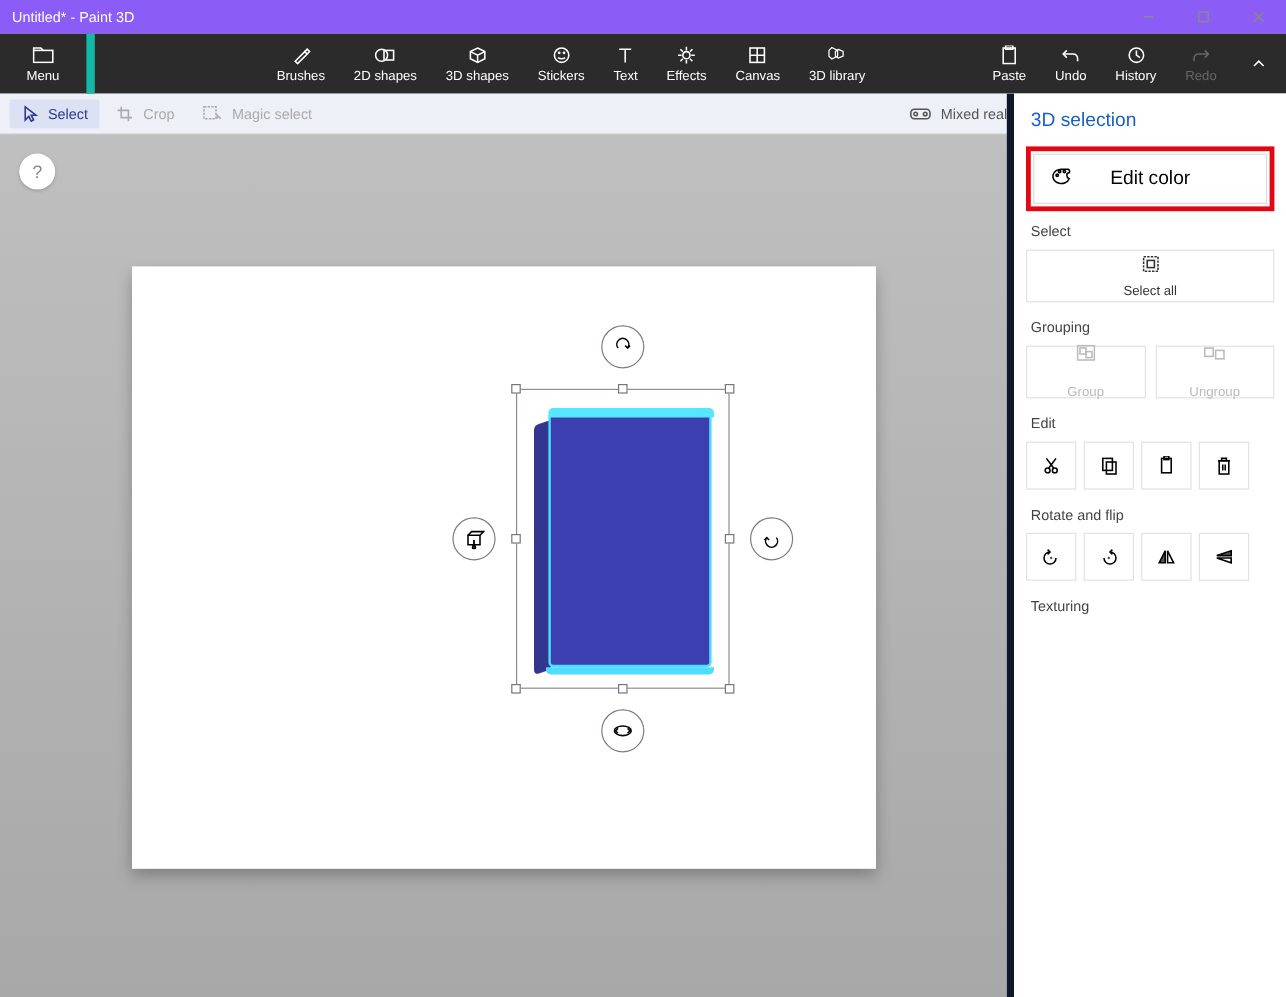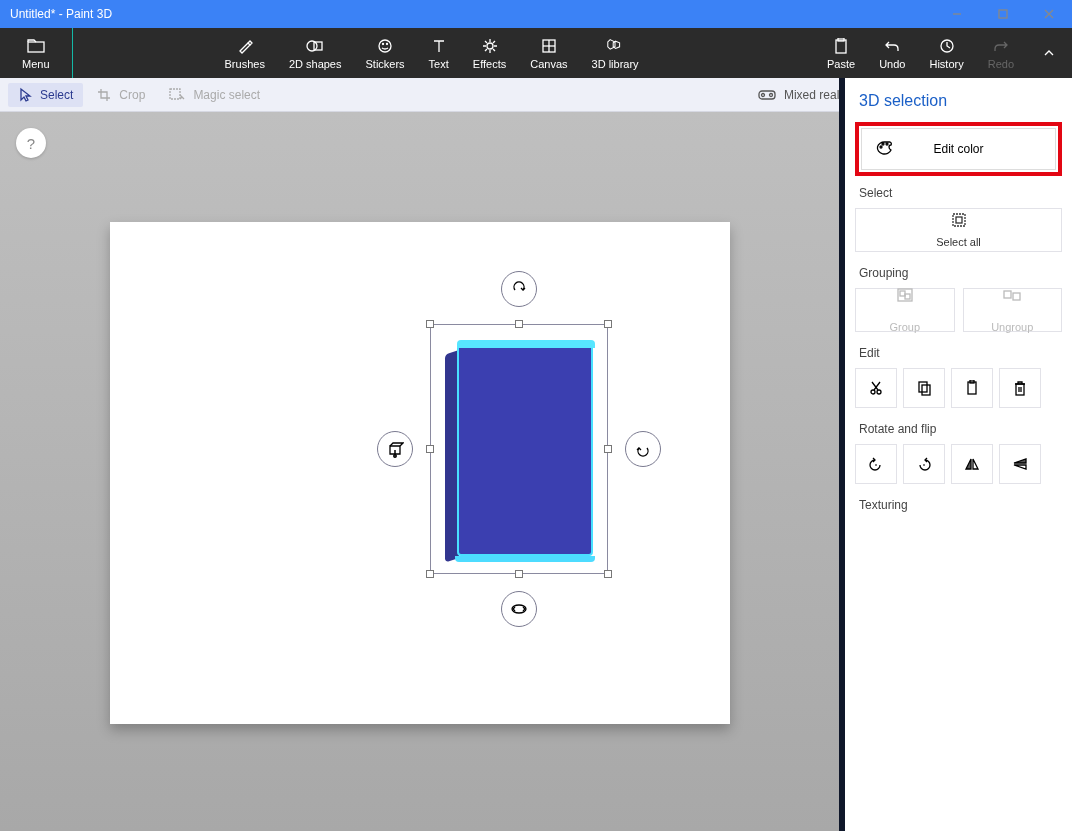--- a/index.html
+++ b/index.html
@@ -1,27 +1,27 @@
 <!DOCTYPE html>
 <html><head>
 <meta charset="utf-8">
 <style>
 * { box-sizing: border-box; margin: 0; padding: 0; font-family: "Segoe UI", Tahoma, sans-serif; }
 html, body { width: 1072px; height: 831px; overflow: hidden; background: #bdbdbd; }
 
 
-.titlebar { height: 28px; background: #3b82f6; display: flex; align-items: center; padding-left: 10px; color: #fff; font-size: 12px; position: relative; }
+.titlebar { height: 28px; background: #8b5cf6; display: flex; align-items: center; padding-left: 10px; color: #fff; font-size: 12px; position: relative; }
 .win-controls { position: absolute; right: 0; top: 0; display: flex; }
 .win-btn { width: 46px; height: 28px; display: flex; align-items: center; justify-content: center; color: #888; }
 .win-btn svg { stroke: #888; }
 
 
 .ribbon { height: 50px; background: #2b2b2b; display: flex; align-items: center; color: #fff; font-size: 11px; }
 .ribbon-item { display: flex; flex-direction: column; align-items: center; justify-content: center; height: 50px; padding: 0 12px; cursor: default; }
-.ribbon-item.menu { padding: 0 22px; border-right: 1px solid #14b8a6; }
+.ribbon-item.menu { padding: 0 22px; border-right: 7px solid #14b8a6; }
 .ribbon-spacer { flex: 1; }
 .ribbon-item .ico { height: 20px; display: flex; align-items: center; justify-content: center; }
 .ribbon-item span.lbl { margin-top: 2px; }
 .ribbon-item.disabled { color: #666; }
 .ribbon-item.disabled svg { stroke: #666; fill: none; }
 .chev { padding: 0 16px; }
 
 
 .toolbar2 { height: 34px; background: #eef0f8; display: flex; align-items: center; padding: 0 8px; font-size: 12px; color: #555; border-bottom: 1px solid #d6d8e2; }
 .tb2-item { display: flex; align-items: center; padding: 4px 10px; margin-right: 4px; border-radius: 2px; }
@@ -55,21 +55,21 @@
 .cube-front { left: 14px; top: 4px; width: 136px; height: 212px; background: #3b3fb0; border: 2px solid #49e0ff; }
 .cube-side { left: 2px; top: 10px; width: 14px; height: 208px; background: #32368f; transform: skewY(-18deg); transform-origin: right top; border-radius: 4px 0 0 4px; }
 .cube-highlight { position: absolute; left: 14px; top: 0; width: 138px; height: 8px; background: #57e6ff; border-radius: 4px 4px 0 0; }
 .cube-highlight-bot { position: absolute; left: 12px; bottom: 0; width: 140px; height: 6px; background: #4edcff; border-radius: 0 0 4px 4px; }
 
 
 .sidepanel { position: absolute; right: 0; top: 78px; width: 233px; bottom: 0; background: #ffffff; border-left: 6px solid #0f172a; padding: 0 10px; overflow: hidden; }
 .scrollbar-shadow { position: absolute; left: -6px; top: 30px; width: 6px; height: 420px; background: #bcbcbc; border-radius: 3px; }
 .sp-title { color: #1a5fc7; font-size: 16px; font-weight: 400; padding: 14px 4px 10px 4px; }
 .highlight-box { border: 4px solid #e30613; padding: 2px; margin: 2px 0 10px 0; }
-.edit-color-btn { height: 42px; background: #fff; border: 1px solid #ddd; display: flex; align-items: center; justify-content: center; font-size: 12px; position: relative; }
+.edit-color-btn { height: 42px; background: #fff; border: 1px solid #ddd; display: flex; align-items: center; justify-content: center; font-size: 16px; position: relative; }
 .edit-color-btn .ic { position: absolute; left: 14px; }
 
 .sp-section-label { font-size: 12px; color: #444; margin: 6px 4px 8px 4px; }
 .btn-row { display: flex; gap: 8px; margin-bottom: 14px; }
 .pbtn { flex: 1; height: 44px; background: #fff; border: 1px solid #e2e2e8; display: flex; flex-direction: column; align-items: center; justify-content: center; font-size: 11px; color: #333; }
 .pbtn.disabled { color: #bbb; gap: 11px; }
 .pbtn .ic { margin-bottom: 6px; }
 
 .icon-row { display: flex; gap: 6px; margin-bottom: 14px; }
 .ibtn { width: 42px; height: 40px; background: #fff; border: 1px solid #e2e2e8; display: flex; align-items: center; justify-content: center; }
@@ -126,20 +126,29 @@
     <span class="lbl">Brushes</span>
   </div>
   <div class="ribbon-item">
     <div class="ico">
         <svg width="18" height="16">
           <circle cx="6" cy="8" r="5"></circle>
           <rect x="8" y="4" width="8" height="8"></rect>
         </svg>
       </div>
     <span class="lbl">2D shapes</span>
+  </div>
+  <div class="ribbon-item">
+    <div class="ico">
+        <svg width="16" height="16">
+          <path d="M8 2 L14 5 L14 11 L8 14 L2 11 L2 5 Z"></path>
+          <path d="M2 5 L8 8 L14 5 M8 8 L8 14"></path>
+        </svg>
+      </div>
+    <span class="lbl">3D shapes</span>
   </div>
   <div class="ribbon-item">
     <div class="ico">
         <svg width="16" height="16">
           <circle cx="8" cy="8" r="6"></circle>
           <circle cx="6" cy="6" r="0.5" fill="#fff"></circle>
           <circle cx="10" cy="6" r="0.5" fill="#fff"></circle>
           <path d="M5 10 Q8 12 11 10"></path>
         </svg>
       </div>

